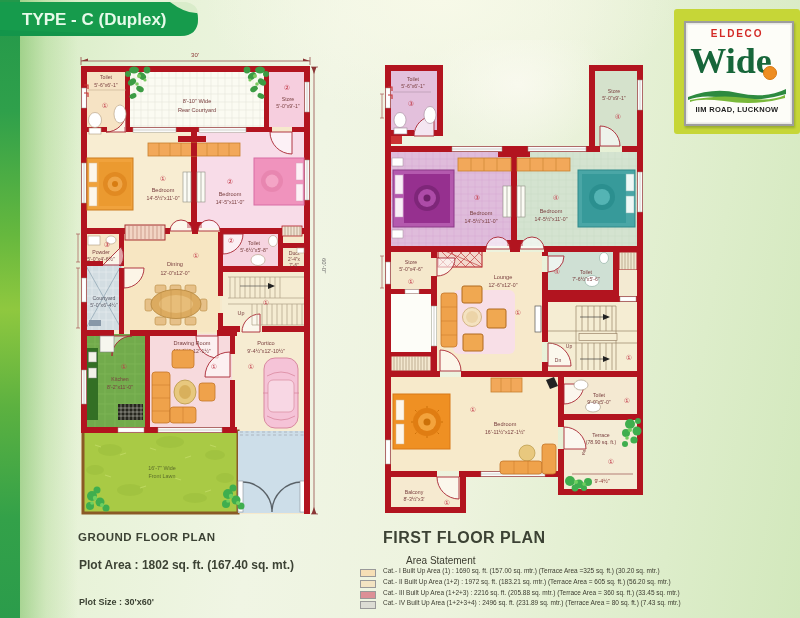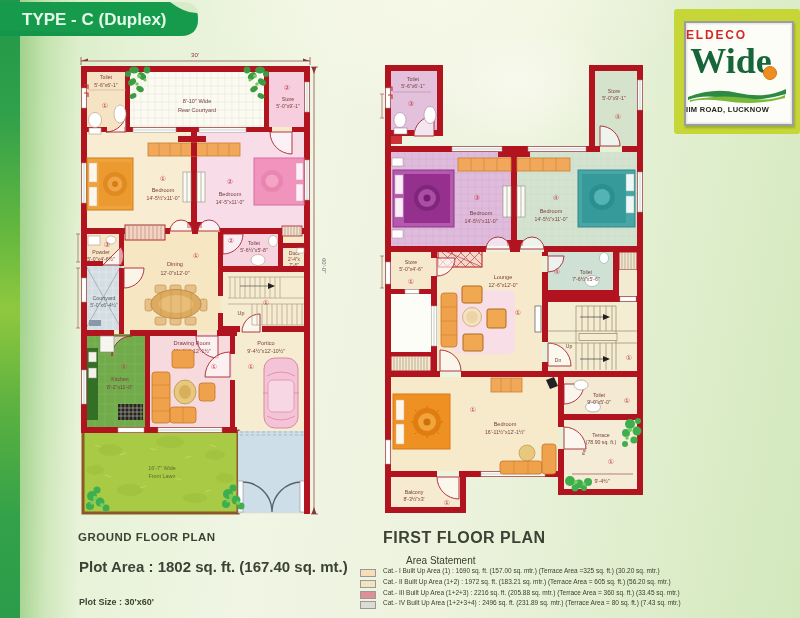--- a/index.html
+++ b/index.html
@@ -24,32 +24,32 @@
 <path d="M0 2 L176 2 Q198 2 198 19 Q198 36 180 36 L0 36 Z" fill="#13954a"></path>
 <path d="M0 2 L176 2 Q198 2 198 19 Q198 36 180 36 L0 30 Z" fill="#1aa04f" opacity="0.55"></path>
 <path d="M170 2 Q186 14 198 13 Q197 4 186 2 Z" fill="#d9ecca"></path>
 <text x="22" y="25" style="font-size:17px;font-weight:bold;fill:#e6fae9;font-family:'Liberation Sans',sans-serif">TYPE - C (Duplex)</text>
 </svg>
 
 <div style="position:absolute;left:674px;top:9px;width:126px;height:125px;background:#c6d637;border-radius:3px"></div>
 
 <div style="position:absolute;left:684px;top:21px;width:106px;height:101px;background:#fdfdf8;border:2.5px solid #9d9d9d;box-shadow:inset 0 0 0 1.5px #e8e8e4,1px 2px 2px rgba(90,110,40,.4)"></div>
 
-<div style="position:absolute;left:686px;top:28px;width:102px;font-size:12px;font-weight:bold;color:#d32a26;letter-spacing:1.8px">ELDECO</div>
+<div style="position:absolute;left:686px;top:28px;width:102px;text-align:center;font-size:10px;font-weight:bold;color:#d32a26;letter-spacing:1.8px">ELDECO</div>
 
 <div style="position:absolute;left:680px;top:40px;width:102px;text-align:center;font-size:36px;font-weight:bold;color:#17663a;font-family:'Liberation Serif',serif">Wide</div>
 
 <div style="position:absolute;left:763px;top:66px;width:12px;height:12px;border-radius:50%;background:#ee8d22;border:1px solid #d87710"></div>
 
 <svg style="position:absolute;left:686px;top:82px" width="102" height="24" viewBox="0 0 102 24">
  <path d="M2 15 Q28 5 52 11 Q80 17 100 7 L100 12 Q70 21 40 16 Q15 12 2 18 Z" fill="#2d8a40"></path>
  <path d="M4 18 Q35 12 60 16 Q85 20 99 13 L99 16 Q70 24 38 19 Q14 16 4 20 Z" fill="#7ab93a"></path>
 </svg>
 
-<div style="position:absolute;left:686px;top:105px;width:102px;text-align:left;font-size:7.5px;font-weight:bold;color:#222222;letter-spacing:0.3px">IIM ROAD, LUCKNOW</div>
+<div style="position:absolute;left:686px;top:105px;width:102px;text-align:center;font-size:7.5px;font-weight:bold;color:#222222;letter-spacing:0.3px">IIM ROAD, LUCKNOW</div>
 
 <svg style="position:absolute;left:0;top:0" width="800" height="618" viewBox="0 0 800 618">
 <g>
 
 <rect x="81" y="66" width="229" height="448" fill="#f6e9cc"></rect>
 
 <rect x="85" y="70" width="45" height="60" fill="#f6e3c4"></rect>
 
 <g>
           <rect x="128" y="70" width="140" height="62" fill="#fbfbf2"></rect>
@@ -748,21 +748,21 @@
 <g>
           <text x="414" y="494" class="rl2">Balcony</text>
           <text x="414" y="501" class="rl2">8'-3½"x3'</text>
 <text x="447" y="505" class="cn">①</text>
         </g>
 </g>
 </svg>
 
 <div style="position:absolute;left:78px;top:531px;font-size:11.5px;font-weight:bold;color:#3c4234;letter-spacing:0.5px">GROUND FLOOR PLAN</div>
 
-<div style="position:absolute;left:79px;top:558px;font-size:15px;font-weight:bold;color:#3c4234">Plot Area : 1802 sq. ft. (167.40 sq. mt.)</div>
+<div style="position:absolute;left:79px;top:558px;font-size:12px;font-weight:bold;color:#3c4234">Plot Area : 1802 sq. ft. (167.40 sq. mt.)</div>
 
 <div style="position:absolute;left:79px;top:597px;font-size:9px;font-weight:bold;color:#3c4234">Plot Size : 30'x60'</div>
 
 <div style="position:absolute;left:383px;top:529px;font-size:16px;font-weight:bold;color:#3c4234;letter-spacing:0.5px">FIRST FLOOR PLAN</div>
 
 <div style="position:absolute;left:406px;top:555px;font-size:10px;font-weight:normal;color:#3c3c30">Area Statement</div>
 
 <div style="position:absolute;left:360px;top:569px;width:14px;height:6px;background:#f6dfb6;border:1px solid #999"></div>
 
 <div style="position:absolute;left:383px;top:567px;font-size:6.5px;color:#3c3c30">Cat.- I Built Up Area (1) : 1690 sq. ft. (157.00 sq. mtr.) (Terrace Area =325 sq. ft.) (30.20 sq. mtr.)</div>

